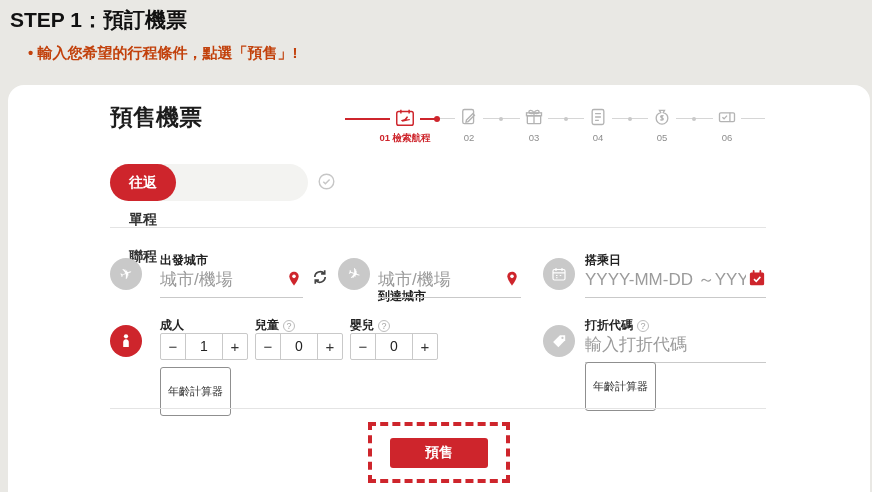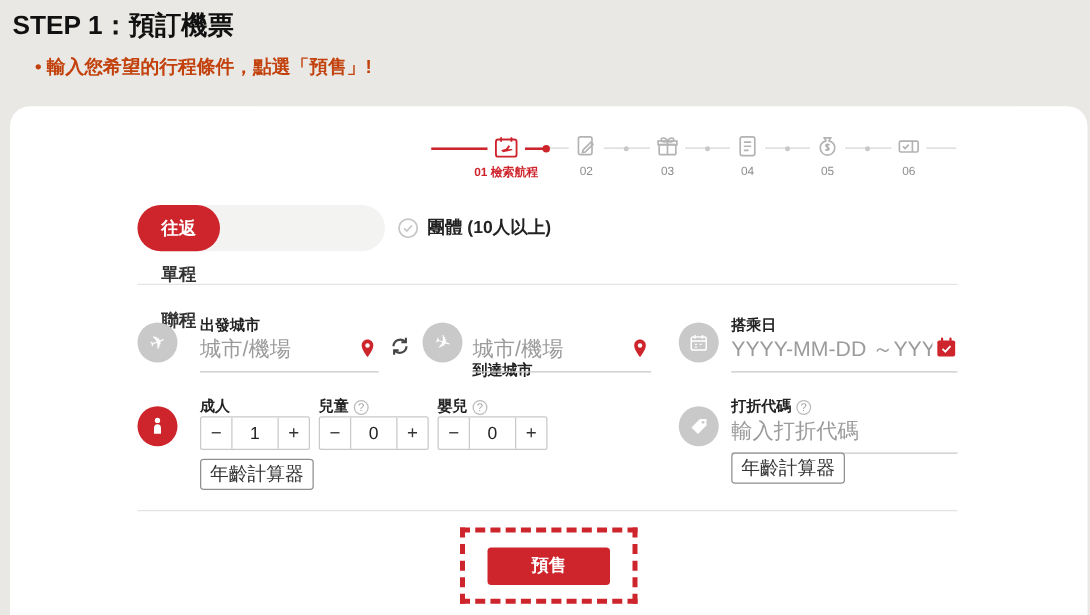--- a/index.html
+++ b/index.html
@@ -54,36 +54,37 @@
   .plane-dep { transform:rotate(-20deg); }
   .plane-arr { transform:rotate(18deg); }
 
   
   .stepper { position:absolute; width:88px; height:27px; display:flex; border:1px solid #c9c9c9; border-radius:2px; background:#fff; }
   .stepper .sbtn { width:25px; text-align:center; line-height:25px; font-size:15px; color:#333; cursor:pointer; user-select:none; }
   .stepper .sbtn.minus { border-right:1px solid #c9c9c9; }
   .stepper .sbtn.plus  { border-left:1px solid #c9c9c9; }
   .stepper .sval { flex:1; text-align:center; line-height:25px; font-size:14px; color:#222; }
 
-  .mini-btn { position:absolute; font-size:15px; color:#333; background:#fff; border:1px solid #8f8f8f; border-radius:3px; padding:2px 7px; cursor:pointer; font-family:inherit; }
+  .mini-btn { position:absolute; font-size:11px; color:#333; background:#fff; border:1px solid #8f8f8f; border-radius:3px; padding:16px 7px; cursor:pointer; font-family:inherit; }
 
   
   .submit-wrap { position:absolute; left:360px; top:337px; width:142px; height:61px; border:4px dashed #ce252c; display:flex; align-items:center; justify-content:center; }
   .submit-btn { width:98px; height:30px; background:#ce252c; color:#fff; font-size:14px; font-weight:bold; border:none; border-radius:3px; cursor:pointer; font-family:inherit; }
 
   svg { display:block; }
 </style>
 </head>
 <body>
 
 <div class="hdr-title">STEP 1：預訂機票</div>
 <div class="hdr-instr">• 輸入您希望的行程條件，點選「預售」!</div>
 
 <div class="card">
 
+  <div class="card-title">預售機票</div>
 
   <div class="progress">
     <div class="pline gray"></div>
     <div class="pline red"></div>
     <div class="pdot red"></div>
     <div class="pdot gray" style="left:154px"></div>
     <div class="pdot gray" style="left:219px"></div>
     <div class="pdot gray" style="left:283px"></div>
     <div class="pdot gray" style="left:347px"></div>
 
@@ -153,21 +154,20 @@
     <div class="tab">單程</div>
     <div class="tab">聯程</div>
   </div>
   <div class="group-opt">
     <span>
       <svg width="17" height="17" viewBox="0 0 17 17" fill="none" stroke="#c6c6c6" stroke-width="1.4">
         <circle cx="8.5" cy="8.5" r="7.3"></circle>
         <path d="M5.3 8.7l2.1 2.1 4.2-4.4"></path>
       </svg>
     </span>
-    <span class="lbl">團體 (10人以上)</span>
   </div>
 
   <div class="divider div1"></div>
 
   <div class="circle" style="left:102px; top:173px;">
     <span class="plane-glyph plane-dep">✈</span>
   </div>
   <div class="f-label" style="left:152px; top:167px;">出發城市</div>
   <input class="f-input" style="left: 152px; top: 183px; width: 143px;" placeholder="城市/機場">
   <span class="in-ico" style="left:278px; top:185px;">

